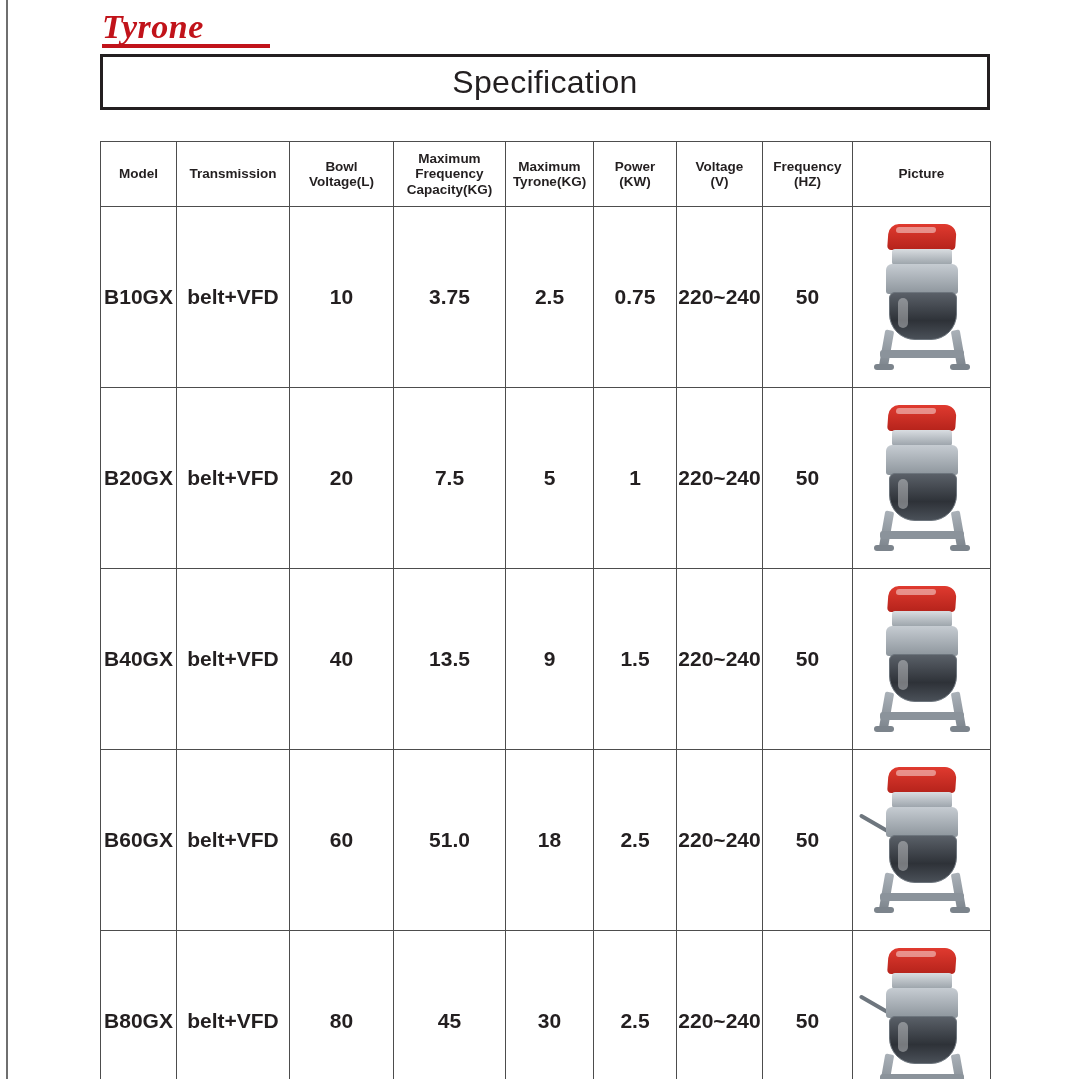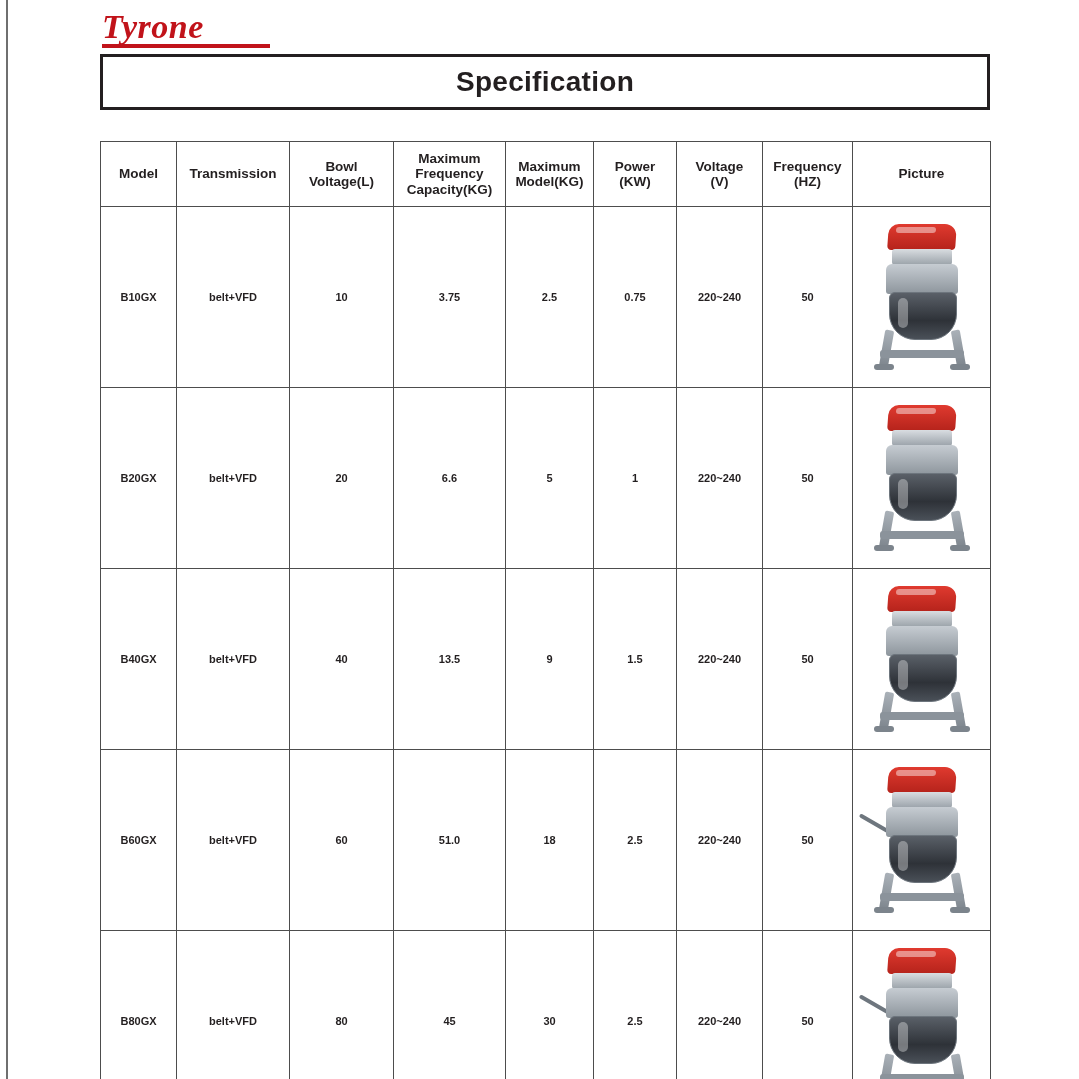--- a/index.html
+++ b/index.html
@@ -58,22 +58,22 @@
     top: 54px;
     width: 890px;
     height: 56px;
     border: 3px solid #231f20;
     box-sizing: border-box;
     display: flex;
     align-items: center;
     justify-content: center;
   }
   .title-box .title-text {
-    font-size: 28px;
-    font-weight: bold;
+    font-size: 32px;
+    font-weight: normal;
     color: #231f20;
     letter-spacing: 0.3px;
   }
 
   .spec-table {
     position: absolute;
     left: 100px;
     top: 141px;
     width: 890px;
     border-collapse: collapse;
@@ -87,21 +87,21 @@
   }
   .spec-table thead th {
     height: 64px;
     font-size: 13.5px;
     font-weight: bold;
     line-height: 1.12;
     color: #231f20;
   }
   .spec-table tbody td {
     height: 180px;
-    font-size: 11px;
+    font-size: 21px;
     font-weight: bold;
     color: #231f20;
   }
   .col-model    { width: 76px; }
   .col-trans    { width: 113px; }
   .col-bowl     { width: 104px; }
   .col-knead    { width: 112px; }
   .col-flour    { width: 88px; }
   .col-power    { width: 83px; }
   .col-volt     { width: 86px; }
@@ -250,21 +250,21 @@
           <span class="hdr-line">Bowl</span>
           <span class="hdr-line">Voltage(L)</span>
         </th>
         <th>
           <span class="hdr-line">Maximum</span>
           <span class="hdr-line">Frequency</span>
           <span class="hdr-line">Capacity(KG)</span>
         </th>
         <th>
           <span class="hdr-line">Maximum</span>
-          <span class="hdr-line">Model(KG)</span>
+          <span class="hdr-line">Tyrone(KG)</span>
         </th>
         <th>
           <span class="hdr-line">Power</span>
           <span class="hdr-line">(KW)</span>
         </th>
         <th>
           <span class="hdr-line">Voltage</span>
           <span class="hdr-line">(V)</span>
         </th>
         <th>
@@ -299,21 +299,21 @@
             <div class="mx-base"></div>
             <div class="mx-footL"></div>
               <div class="mx-footR"></div>
           </div>
         </td>
       </tr>
       <tr>
         <td>B20GX</td>
         <td>belt+VFD</td>
         <td>20</td>
-        <td>6.6</td>
+        <td>7.5</td>
         <td>5</td>
         <td>1</td>
         <td>220~240</td>
         <td>50</td>
         <td>
           <div class="mixer">
             <div class="mx-top"></div>
               <div class="mx-top-hl"></div>
             <div class="mx-neck"></div>
               <div class="mx-body"></div>

